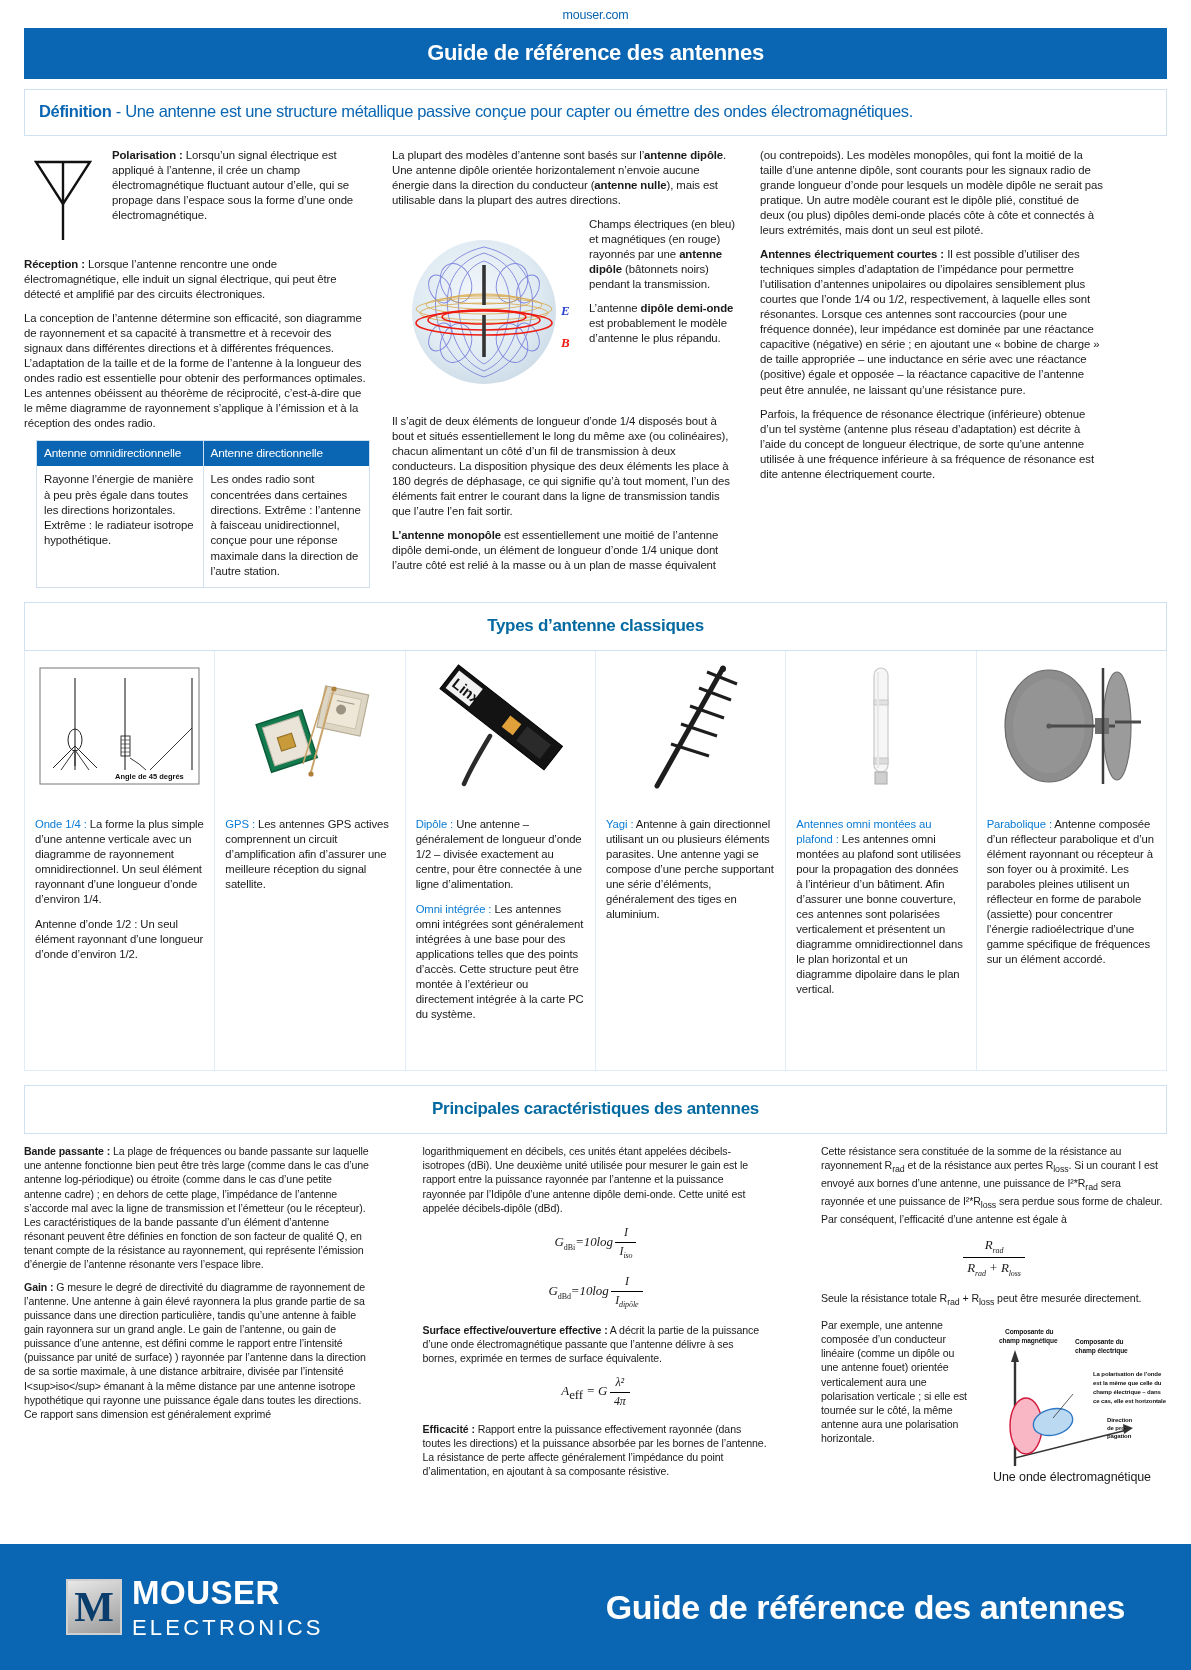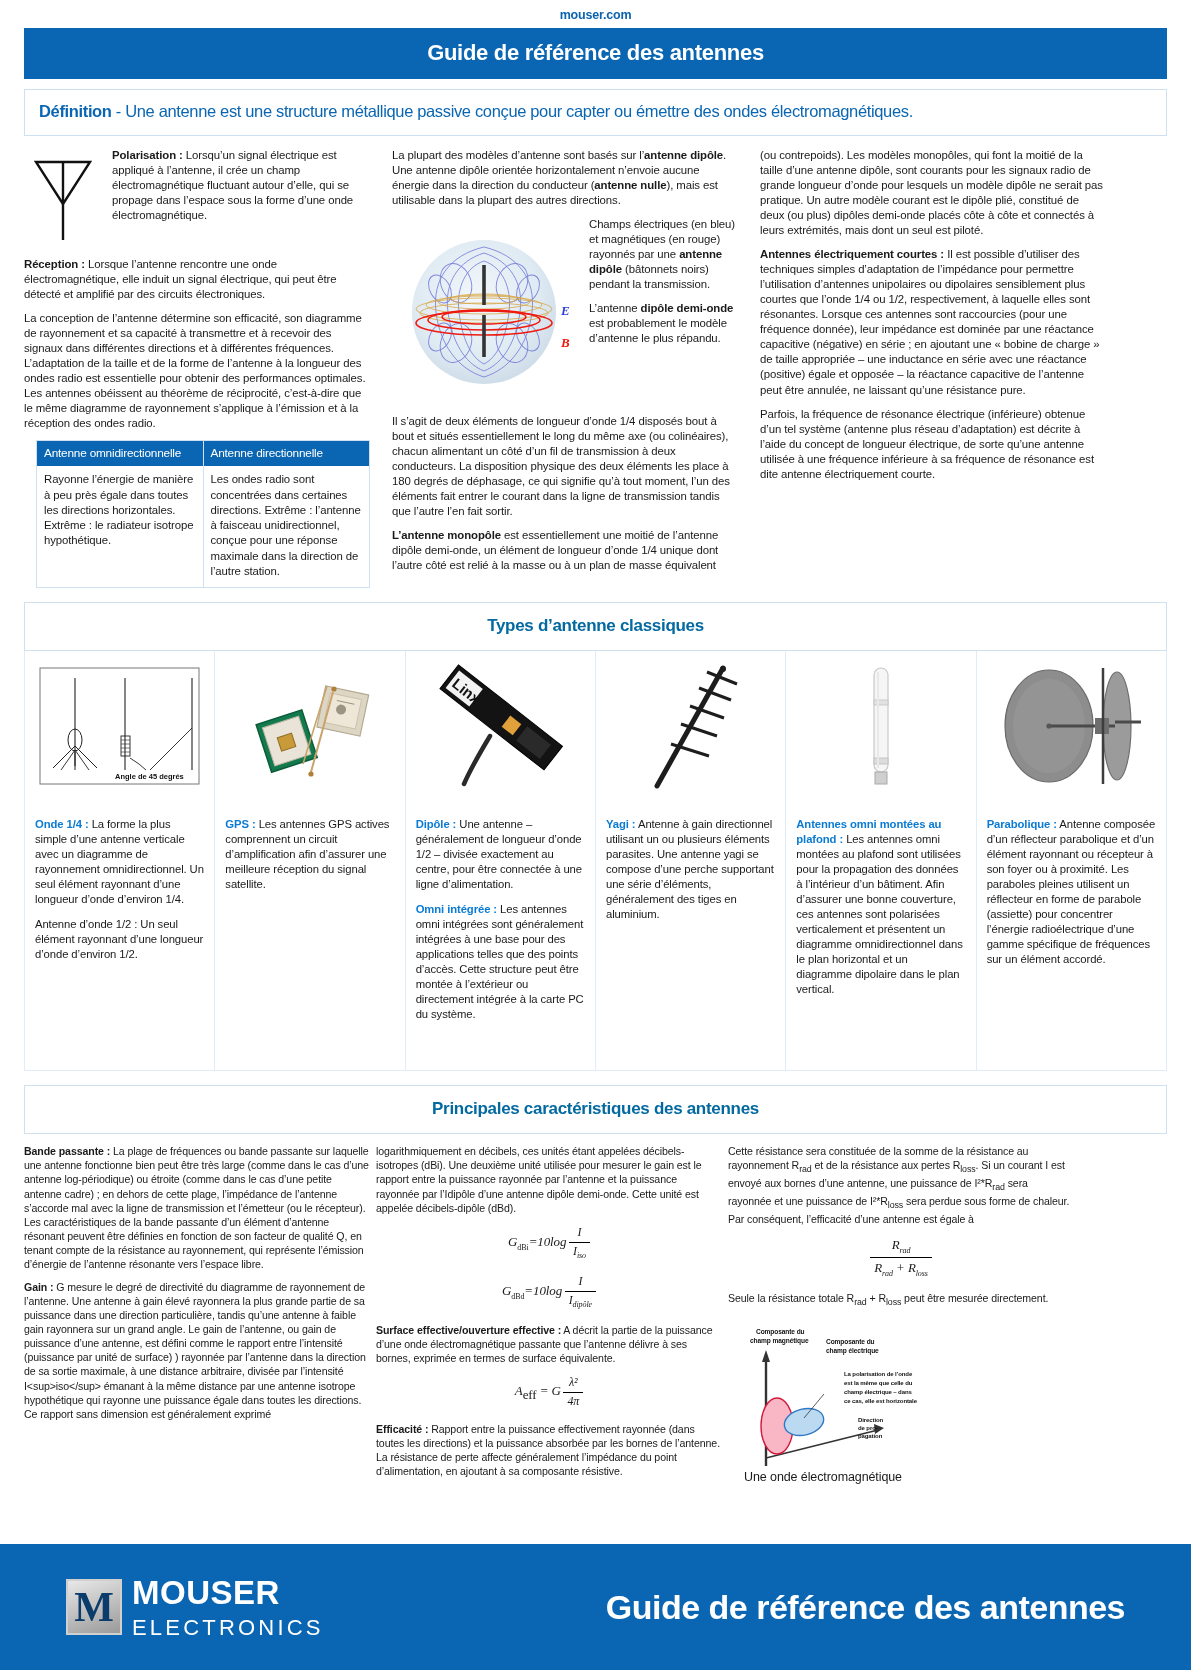--- a/index.html
+++ b/index.html
@@ -8,21 +8,21 @@
     width:1191px; height:1670px;
     background:#ffffff;
     font-family:"Liberation Sans", sans-serif;
     color:#1a1a1a;
     position:relative;
     overflow:hidden;
   }
   .site-url {
     text-align:center;
     color:#0b63b0;
-    font-weight:bold;
+    font-weight:normal;
     font-size:12.5px;
     padding:8px 0 6px;
     letter-spacing:-0.2px;
   }
   .title-bar {
     margin:0 24px;
     background:#0a66b2;
     color:#fff;
     text-align:center;
     font-size:22px;
@@ -113,23 +113,23 @@
   }
   .type-img {
     height:130px;
     display:flex;
     align-items:center;
     justify-content:center;
     margin-bottom:26px;
   }
   .type-txt { font-size:11.3px; line-height:1.33; letter-spacing:-0.1px; }
   .type-txt p { margin:0 0 10px; }
-  .tlabel { color:#0a7bd4; font-weight:bold; }
-
-  .feat-cols { display:flex; margin:10px 24px 0; gap:6px; }
+  .tlabel { color:#0a7bd4; font-weight:normal; }
+
+  .feat-cols { display:flex; margin:10px 24px 0; gap:6px;justify-content:space-between; }
   .feat-col { width:346px; font-size:10.6px; line-height:1.33; letter-spacing:-0.1px; }
   .feat-col p { margin:0 0 9px; }
 
   .formula { text-align:center; margin:10px 0 12px; font-family:"Liberation Serif", serif; font-style:italic; }
   .frac { display:inline-block; vertical-align:middle; text-align:center; }
   .frac .num { display:block; border-bottom:1.3px solid #000; padding:0 4px 1px; }
   .frac .den { display:block; padding:1px 4px 0; }
 
   .footer {
     position:absolute;
@@ -490,20 +490,23 @@
         <span class="den"><span>R</span><sub style="font-size:8px">rad</sub> <span>+</span> <span>R</span><sub style="font-size:8px">loss</sub></span>
       </span>
     </div>
 
     <p>
       <span>Seule la résistance totale R</span><sub>rad</sub><span> + R</span><sub>loss</sub><span> peut être mesurée directement.</span>
     </p>
 
 
     <div style="display:flex; gap:6px; align-items:flex-start;">
+      <div style="flex:1 1 150px; font-size:10.6px; line-height:1.33;">
+        <p>Par exemple, une antenne composée d’un conducteur linéaire (comme un dipôle ou une antenne fouet) orientée verticalement aura une polarisation verticale ; si elle est tournée sur le côté, la même antenne aura une polarisation horizontale.</p>
+      </div>
       <div style="flex:0 0 190px;">
         <svg width="190" height="152" viewBox="0 0 190 152">
           <line x1="38" y1="140" x2="38" y2="40" stroke="#333" stroke-width="2.4"></line>
           <polygon points="38,32 34,44 42,44" fill="#333"></polygon>
           <line x1="38" y1="140" x2="150" y2="112" stroke="#333" stroke-width="1.6"></line>
           <polygon points="156,110 146,106 147,116" fill="#333"></polygon>
           <ellipse cx="49" cy="108" rx="16" ry="28" fill="#f9b7c6" stroke="#d3193c" stroke-width="1.4"></ellipse>
           <ellipse cx="76" cy="104" rx="20" ry="13" transform="rotate(-14 76 104)" fill="#bcd9f2" stroke="#2f78c4" stroke-width="1.4"></ellipse>
           <line x1="38" y1="140" x2="38" y2="148" stroke="#333" stroke-width="2.4"></line>
           <line x1="76" y1="100" x2="96" y2="76" stroke="#333" stroke-width="0.8"></line>

